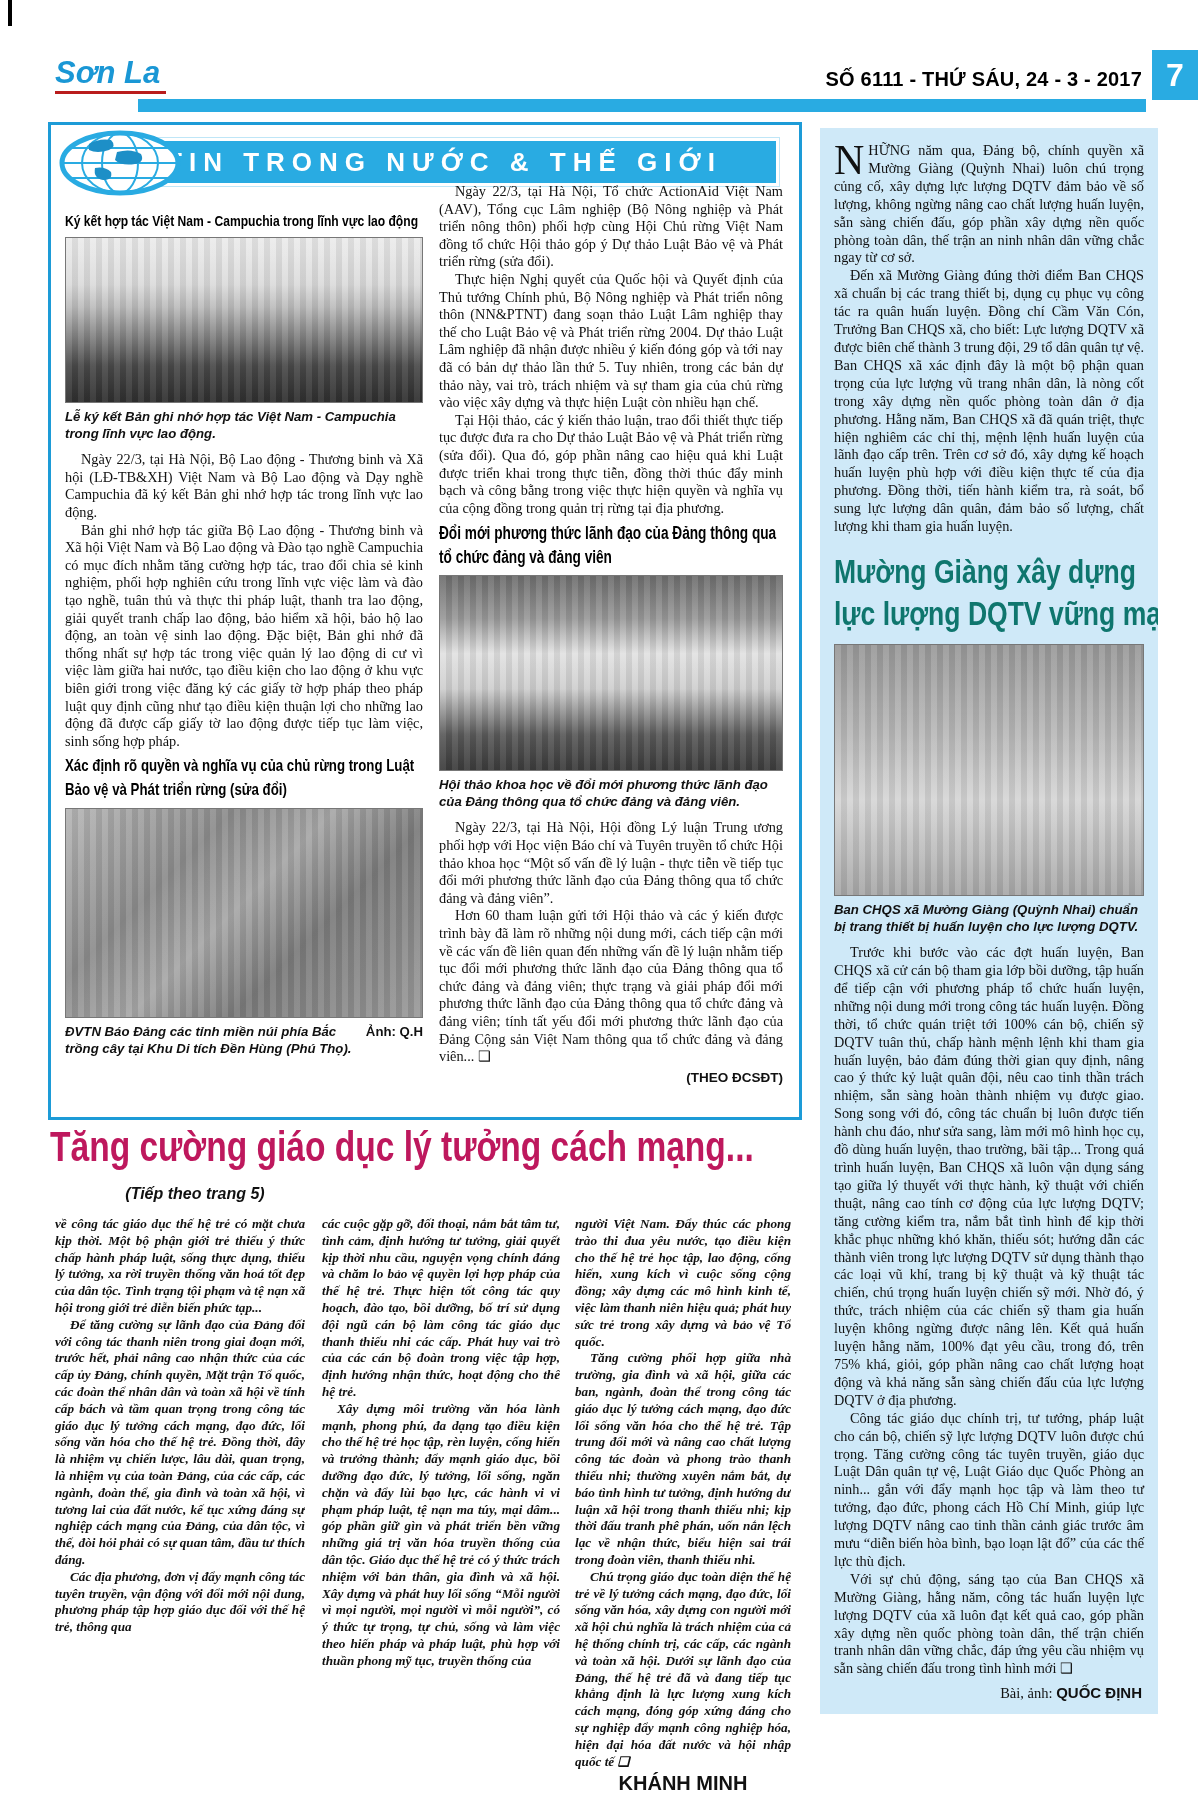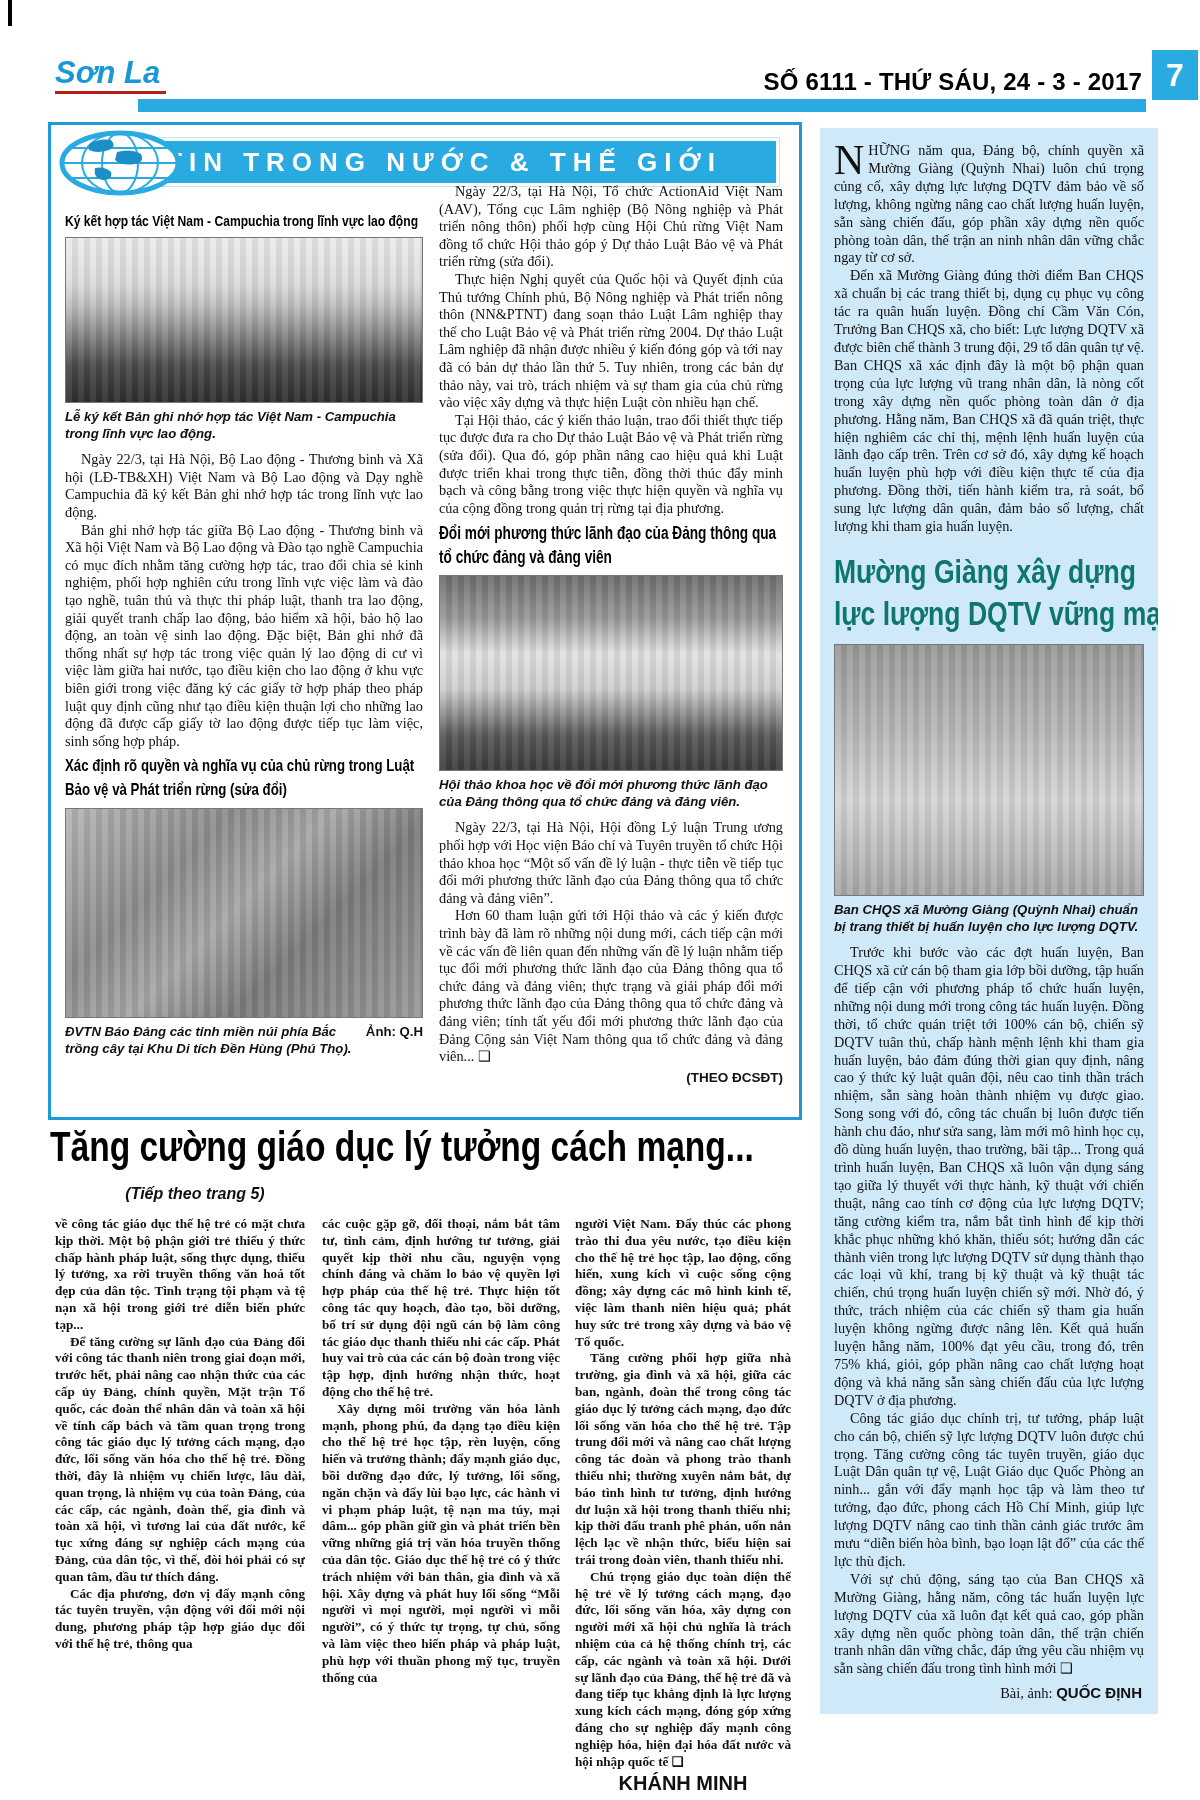--- a/index.html
+++ b/index.html
@@ -13,21 +13,21 @@
   
   .cropmark-v { left:8px; top:0; width:4px; height:26px; background:#000; }
   .masthead {
     left:55px; top:56px; font-family:"Liberation Sans",sans-serif;
     font-weight:bold; font-style:italic; font-size:31px; color:#1a97d5;
     border-bottom:3px solid #b91c1c; padding:0 6px 1px 0; line-height:34px;
   }
   .header-bar { left:138px; top:99px; width:1008px; height:13px; background:#29abe2; }
   .issue-info {
     top:68px; right:58px; font-family:"Liberation Sans",sans-serif;
-    font-weight:bold; font-size:24px; color:#000; letter-spacing:0.2px;
+    font-weight:bold; font-size:20px; color:#000; letter-spacing:0.2px;
   }
   .page-num-box {
     left:1152px; top:50px; width:46px; height:50px; background:#29abe2;
     color:#fff; font-family:"Liberation Sans",sans-serif; font-weight:bold;
     font-size:32px; display:flex; align-items:center; justify-content:center;
   }
 
   
   .news-box { left:48px; top:122px; width:748px; height:992px; border:3px solid #1d9bd7; background:#fff; }
   .news-banner { position:absolute; left:12px; top:8px; width:718px; height:58px; }
@@ -97,35 +97,35 @@
     font-size:34px; line-height:42px; margin:14px 0 10px 0;
   }
   .byline-militia {
     position:absolute; right:16px; bottom:12px; font-size:14.5px;
   }
   .byline-author { font-family:"Liberation Sans",sans-serif; font-weight:bold; font-size:15px; }
 
   
   .edu-headline {
     left:50px; top:1120px; width:700px;
-    font-family:"Liberation Sans",sans-serif; font-weight:bold; color:#000000;
+    font-family:"Liberation Sans",sans-serif; font-weight:bold; color:#be185d;
     font-size:43px; line-height:52px;
   }
   .edu-cont {
     left:100px; top:1185px; width:190px; text-align:center;
     font-family:"Liberation Sans",sans-serif; font-weight:bold; font-style:italic;
     font-size:16px;
   }
   .edu-col { position:absolute; top:1216px; height:575px; overflow:hidden; }
   .edu-col-1 { left:55px;  width:250px; }
   .edu-col-2 { left:322px; width:238px; }
   .edu-col-3 { left:575px; width:216px; }
   .edu-col p {
     margin:0; text-indent:15px; text-align:justify;
-    font-weight:bold; font-size:13.2px; line-height:16.8px;
+    font-style:italic; font-weight:bold; font-size:13.2px; line-height:16.8px;
   }
   .edu-col p.noindent { text-indent:0; }
   .byline-edu {
     text-align:center; font-family:"Liberation Sans",sans-serif; font-weight:bold;
     font-style:normal; font-size:20px; margin-top:2px;
   }
 </style>
 </head>
 <body>
 

